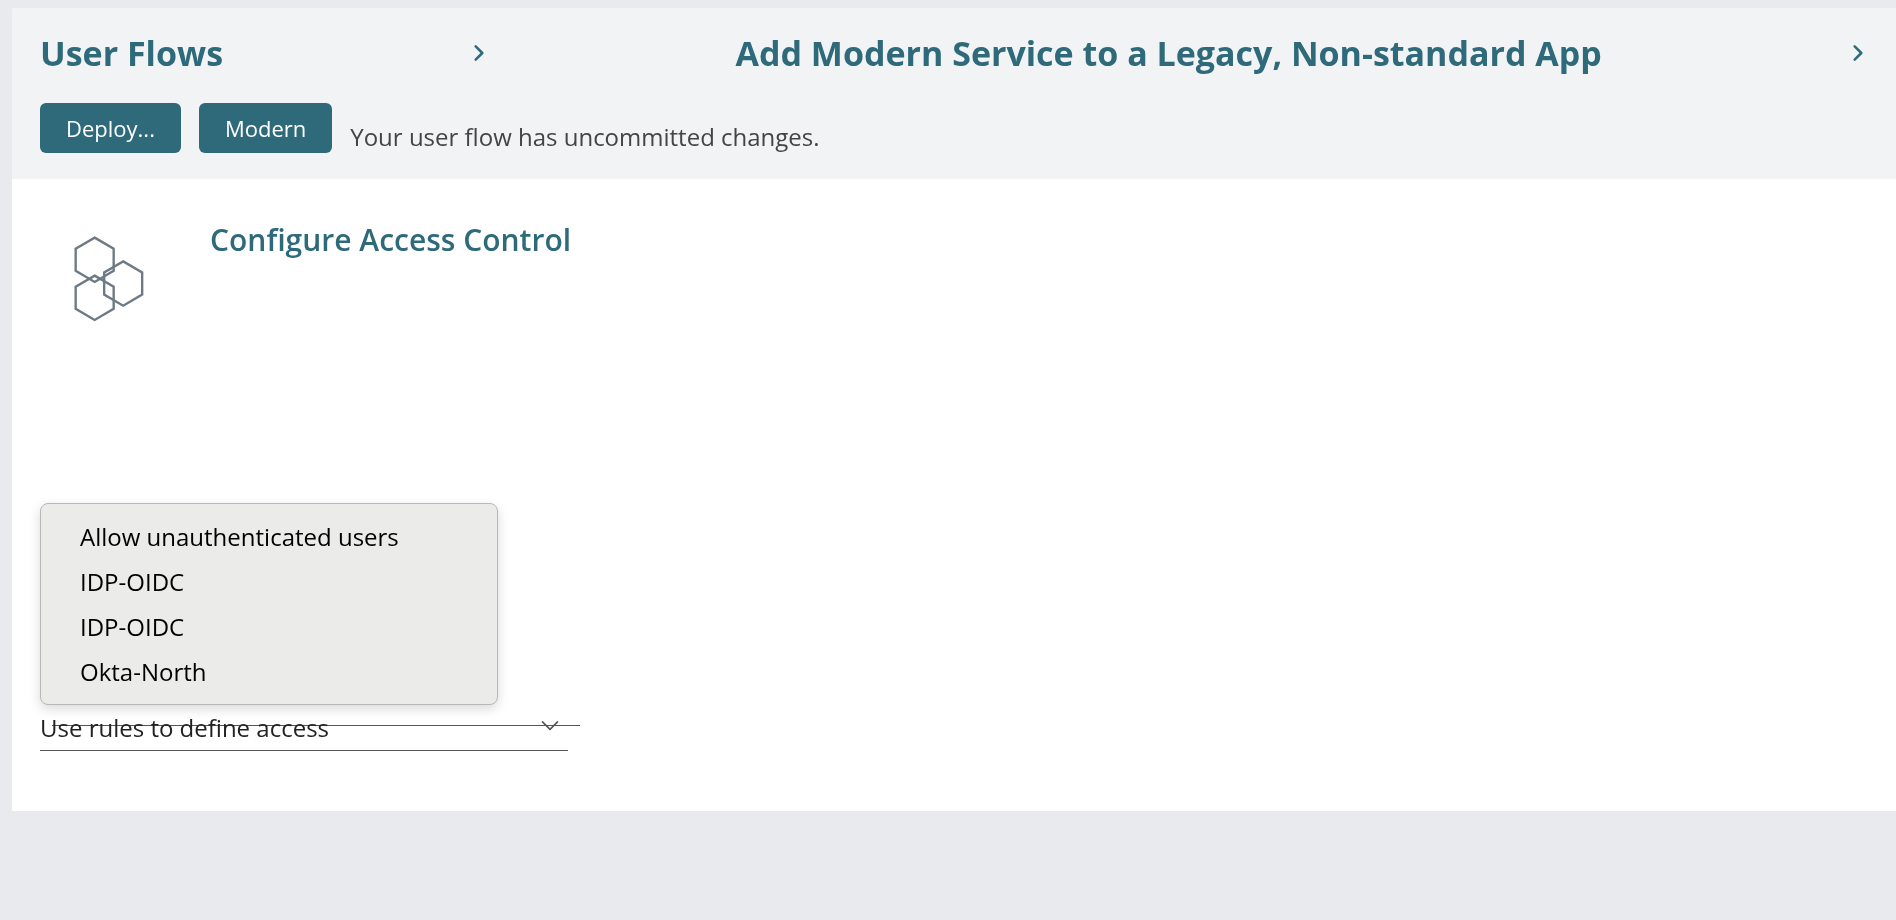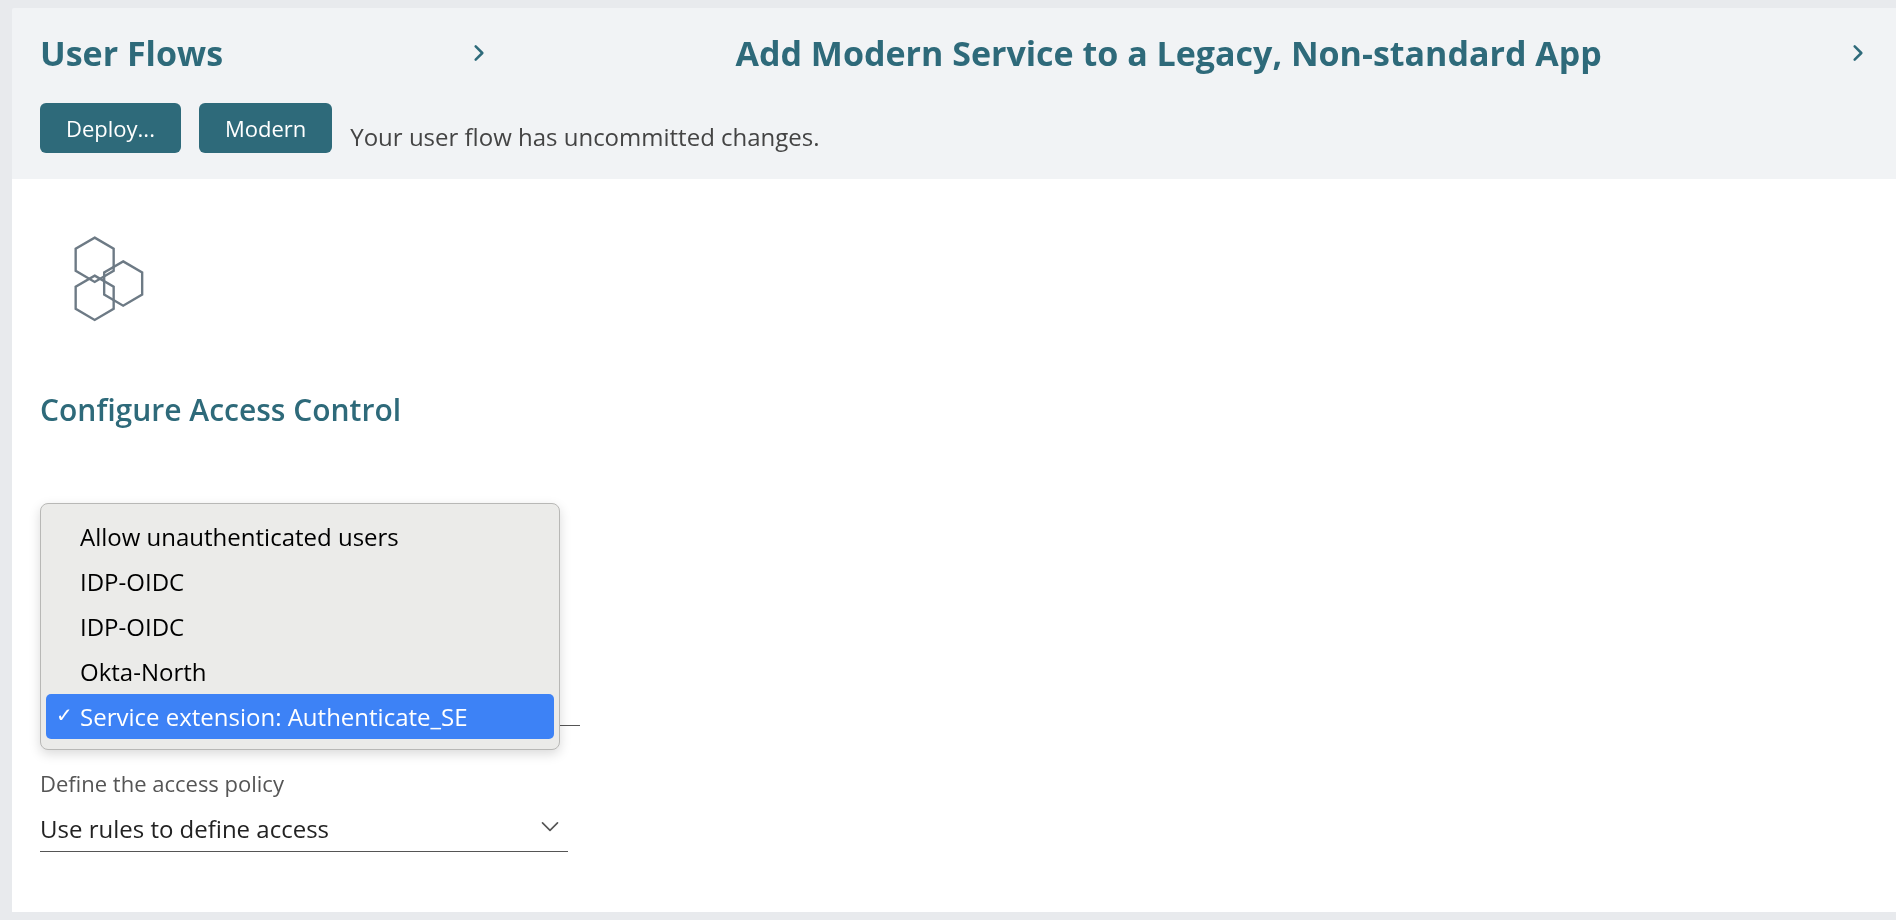--- a/index.html
+++ b/index.html
@@ -77,21 +77,20 @@
       background: #fff;
       padding: 40px 28px 60px 28px;
       min-height: 620px;
       position: relative;
     }
     .section-row {
       display: flex;
       align-items: flex-start;
       gap: 30px;
       margin-bottom: 20px;
-      flex-direction: column;
     }
     .hex-icon {
       width: 140px;
       height: 120px;
       flex: 0 0 140px;
       display: flex;
       align-items: flex-start;
       justify-content: center;
       padding-top: 14px;
     }
@@ -110,21 +109,21 @@
       color: #555;
       white-space: nowrap;
       overflow: hidden;
     }
 
     
     .dropdown-pop {
       position: absolute;
       top: 324px;
       left: 28px;
-      width: 520px;
+      width: 458px;
       background: #ebebe9;
       border: 1px solid #b8b8b6;
       border-radius: 8px;
       box-shadow: 0 4px 12px rgba(0,0,0,0.15);
       padding: 10px 5px;
       z-index: 50;
     }
     .dropdown-pop .opt {
       font-size: 24px;
       padding: 6px 14px 6px 34px;
@@ -235,21 +234,20 @@
       </div>
     </div>
 
     <div class="select-underline"></div>
 
     <div class="dropdown-pop" id="dropdown-pop">
         <div class="opt">Allow unauthenticated users</div>
         <div class="opt">IDP-OIDC</div>
         <div class="opt">IDP-OIDC</div>
         <div class="opt">Okta-North</div>
-        <div class="opt selected">Service extension: Authenticate_SE</div>
       </div>
 
     <div class="auth-section">
       <h3>Authorization</h3>
       <div class="field-label">Define the access policy</div>
       <div class="select-wrap">
         <span class="value">Use rules to define access</span>
         <span class="caret">
           <svg viewBox="0 0 24 16" fill="none" stroke="#555" stroke-width="2" stroke-linecap="round" stroke-linejoin="round">
               <polyline points="3,3 12,12 21,3"></polyline>

